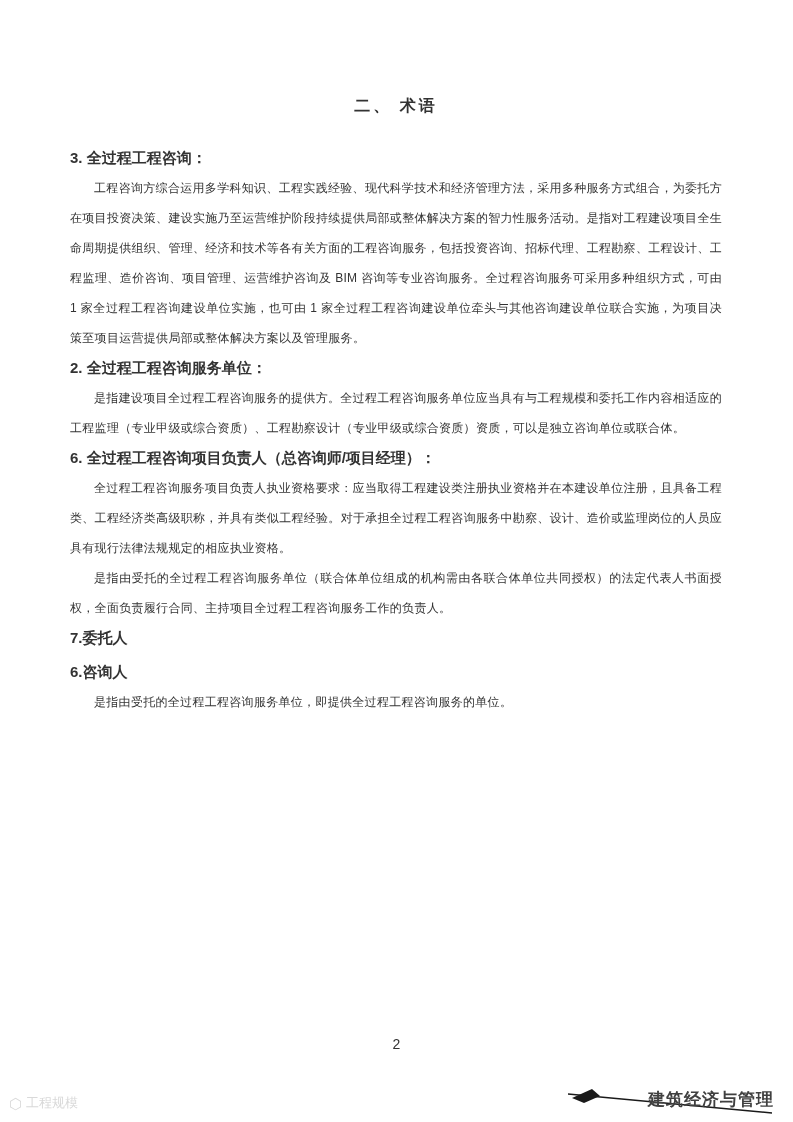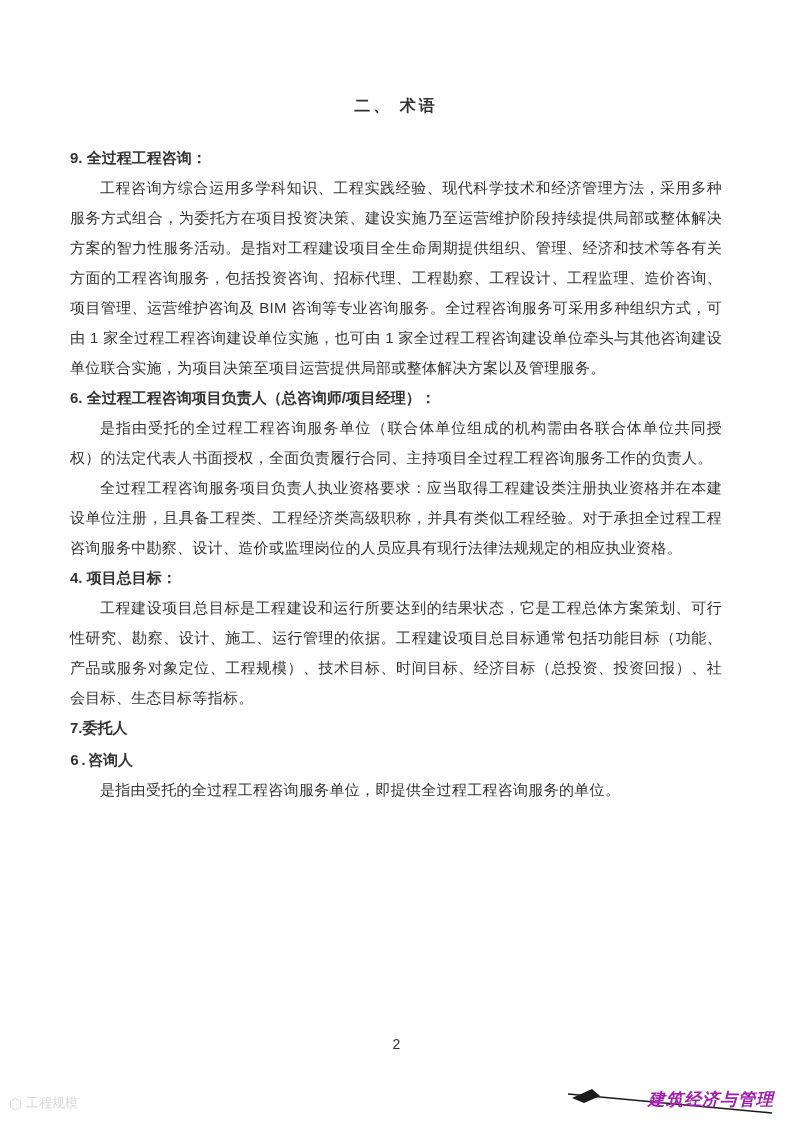--- a/index.html
+++ b/index.html
@@ -28,21 +28,21 @@
     color: #333333;
     margin-bottom: 26px;
   }
   .sec-heading {
     font-size: 15px;
     font-weight: bold;
     line-height: 30px;
     color: #333333;
   }
   .para {
-    font-size: 15px;
+    font-size: 12px;
     line-height: 30px;
     text-align: justify;
     text-indent: 2em;
     color: #333333;
     letter-spacing: 0.3px;
   }
   .page-number {
     position: absolute;
     left: 0;
     width: 100%;
@@ -81,55 +81,54 @@
     width: 210px;
     height: 36px;
   }
   .brand-text {
     position: absolute;
     right: 2px;
     top: 8px;
     font-weight: bold;
     font-size: 17px;
     letter-spacing: 1px;
-    color: #a21caf;
-    font-style: italic;
+    color: #404040;
   }
 </style>
 </head>
 <body>
 
 <div class="page">
 
   <main class="content">
 
     <h1 class="doc-title">二、 术语</h1>
 
     <section>
-      <h2 class="sec-heading">9. 全过程工程咨询：</h2>
+      <h2 class="sec-heading">3. 全过程工程咨询：</h2>
       <p class="para">工程咨询方综合运用多学科知识、工程实践经验、现代科学技术和经济管理方法，采用多种服务方式组合，为委托方在项目投资决策、建设实施乃至运营维护阶段持续提供局部或整体解决方案的智力性服务活动。是指对工程建设项目全生命周期提供组织、管理、经济和技术等各有关方面的工程咨询服务，包括投资咨询、招标代理、工程勘察、工程设计、工程监理、造价咨询、项目管理、运营维护咨询及 BIM 咨询等专业咨询服务。全过程咨询服务可采用多种组织方式，可由 1 家全过程工程咨询建设单位实施，也可由 1 家全过程工程咨询建设单位牵头与其他咨询建设单位联合实施，为项目决策至项目运营提供局部或整体解决方案以及管理服务。</p>
     </section>
 
+    <section>
+      <h2 class="sec-heading">2. 全过程工程咨询服务单位：</h2>
+      <p class="para">是指建设项目全过程工程咨询服务的提供方。全过程工程咨询服务单位应当具有与工程规模和委托工作内容相适应的工程监理（专业甲级或综合资质）、工程勘察设计（专业甲级或综合资质）资质，可以是独立咨询单位或联合体。</p>
+    </section>
 
     <section>
       <h2 class="sec-heading">6. 全过程工程咨询项目负责人（总咨询师/项目经理）：</h2>
+      <p class="para">全过程工程咨询服务项目负责人执业资格要求：应当取得工程建设类注册执业资格并在本建设单位注册，且具备工程类、工程经济类高级职称，并具有类似工程经验。对于承担全过程工程咨询服务中勘察、设计、造价或监理岗位的人员应具有现行法律法规规定的相应执业资格。</p>
       <p class="para">是指由受托的全过程工程咨询服务单位（联合体单位组成的机构需由各联合体单位共同授权）的法定代表人书面授权，全面负责履行合同、主持项目全过程工程咨询服务工作的负责人。</p>
-      <p class="para">全过程工程咨询服务项目负责人执业资格要求：应当取得工程建设类注册执业资格并在本建设单位注册，且具备工程类、工程经济类高级职称，并具有类似工程经验。对于承担全过程工程咨询服务中勘察、设计、造价或监理岗位的人员应具有现行法律法规规定的相应执业资格。</p>
     </section>
 
-    <section>
-      <h2 class="sec-heading">4. 项目总目标：</h2>
-      <p class="para">工程建设项目总目标是工程建设和运行所要达到的结果状态，它是工程总体方案策划、可行性研究、勘察、设计、施工、运行管理的依据。工程建设项目总目标通常包括功能目标（功能、产品或服务对象定位、工程规模）、技术目标、时间目标、经济目标（总投资、投资回报）、社会目标、生态目标等指标。</p>
-    </section>
 
     <section>
       <h2 class="sec-heading">7.委托人</h2>
     </section>
 
-    <section style="margin-top:4px;font-family:Liberation Mono, monospace;">
+    <section style="margin-top:4px;">
       <h2 class="sec-heading">6.咨询人</h2>
       <p class="para">是指由受托的全过程工程咨询服务单位，即提供全过程工程咨询服务的单位。</p>
     </section>
 
   </main>
 
   <div class="page-number">2</div>
 
   <div class="watermark">
     <span class="wm-icon">⬡</span>

